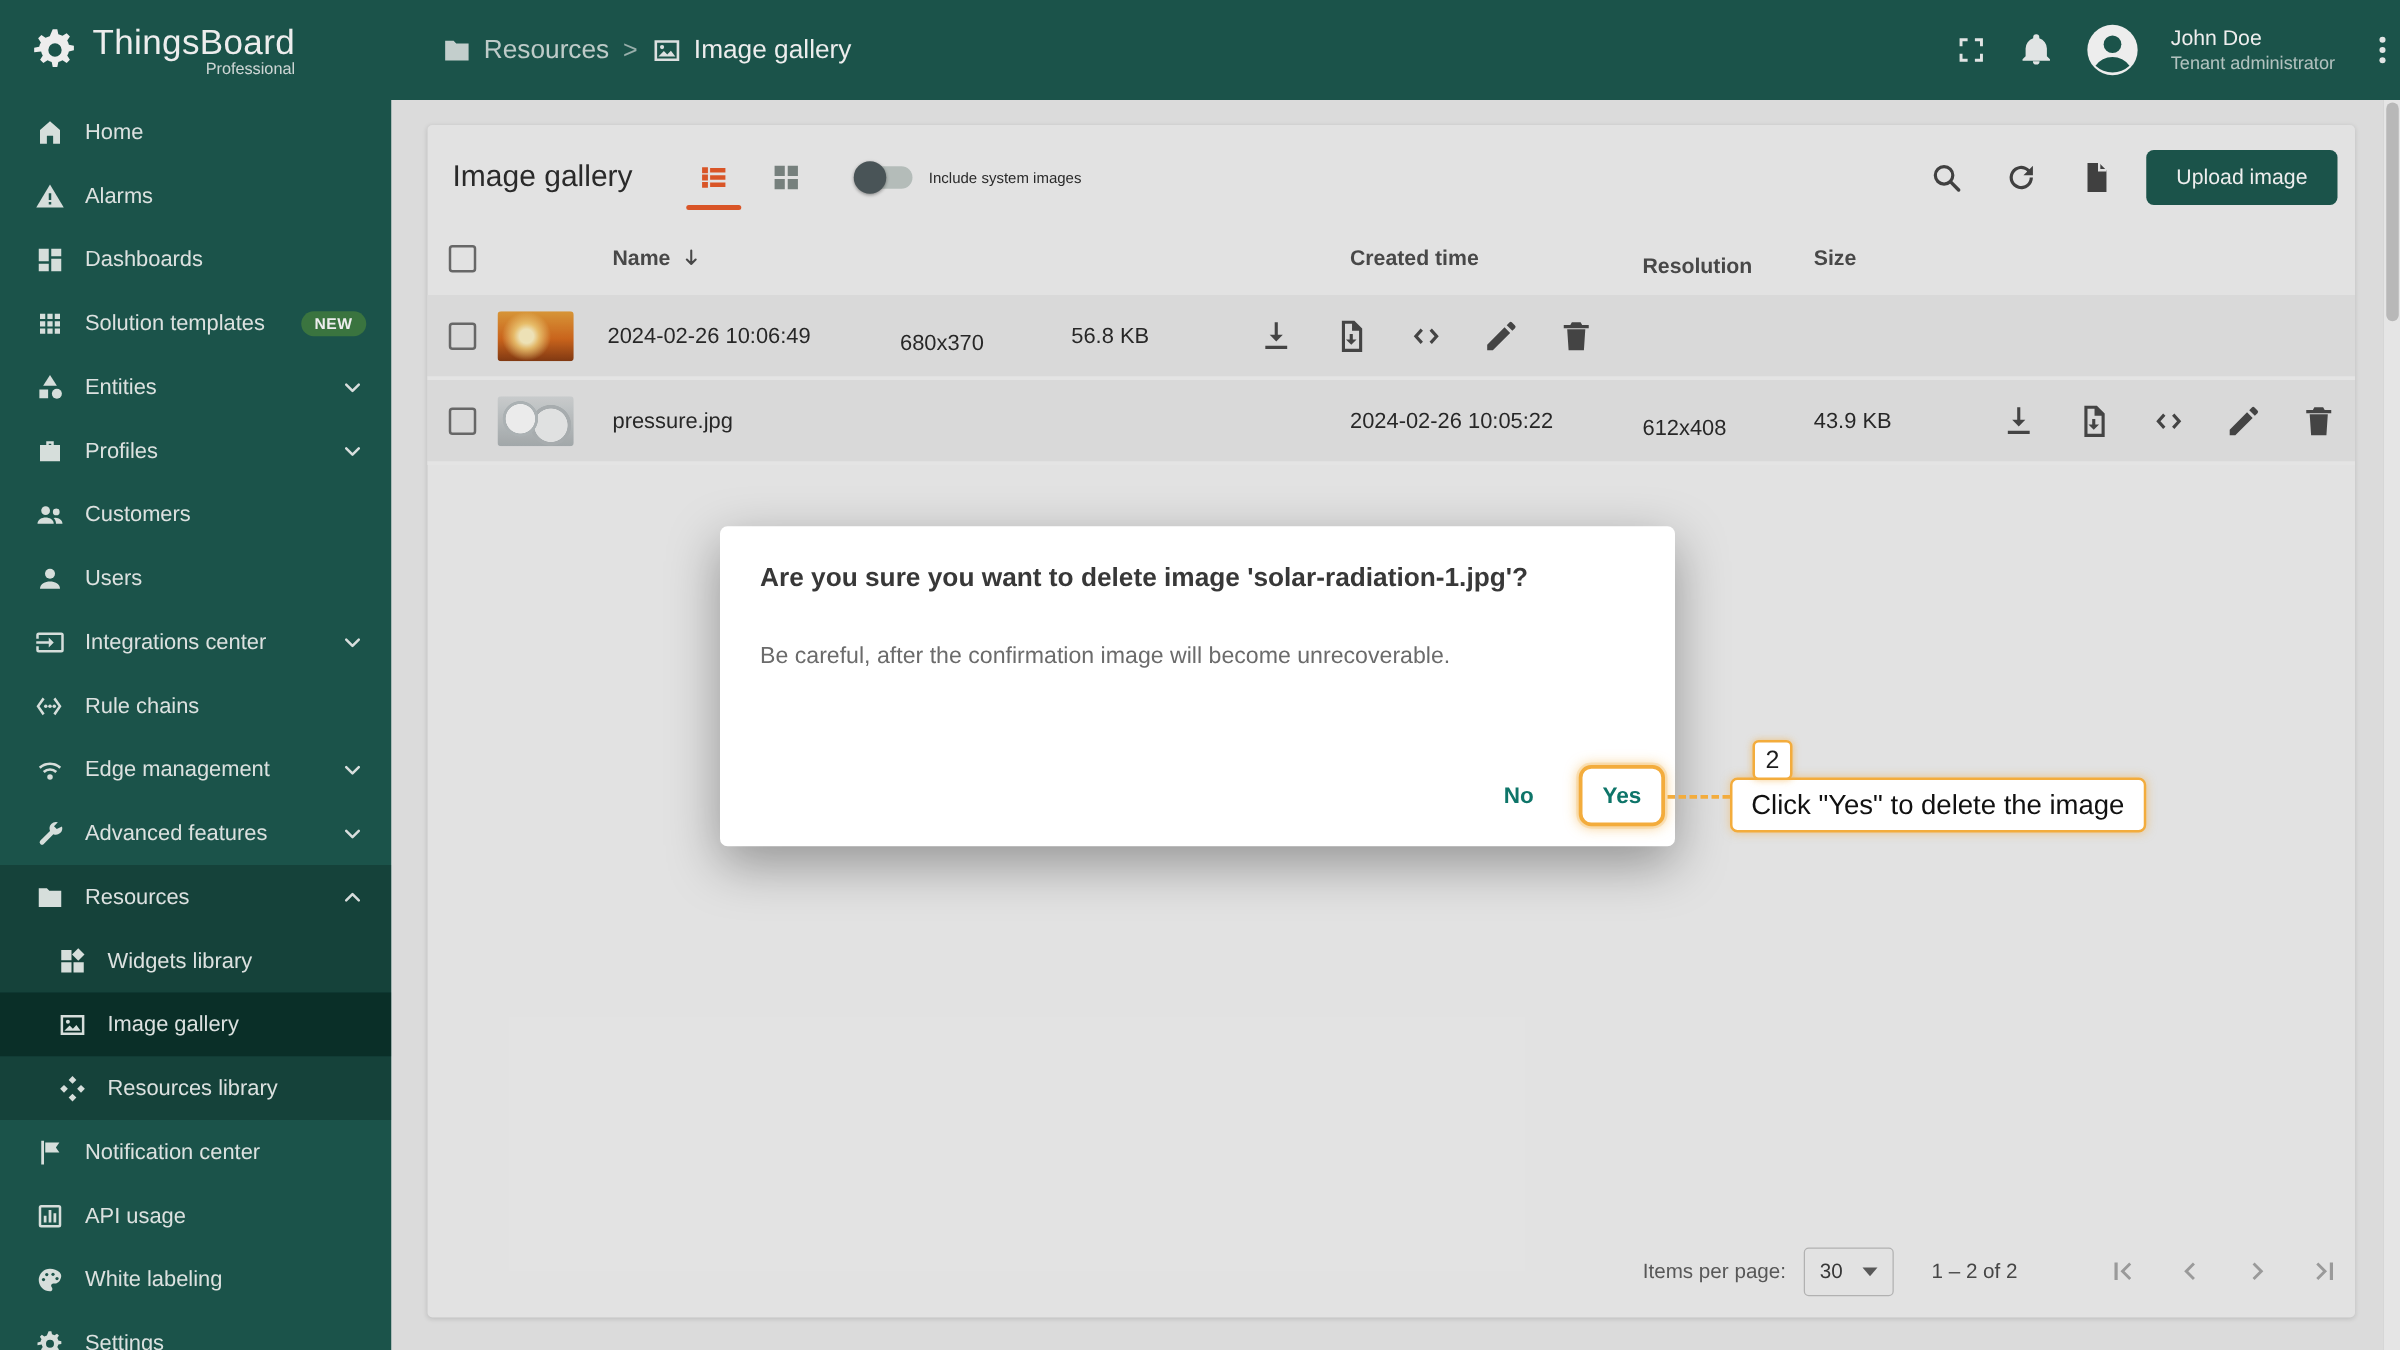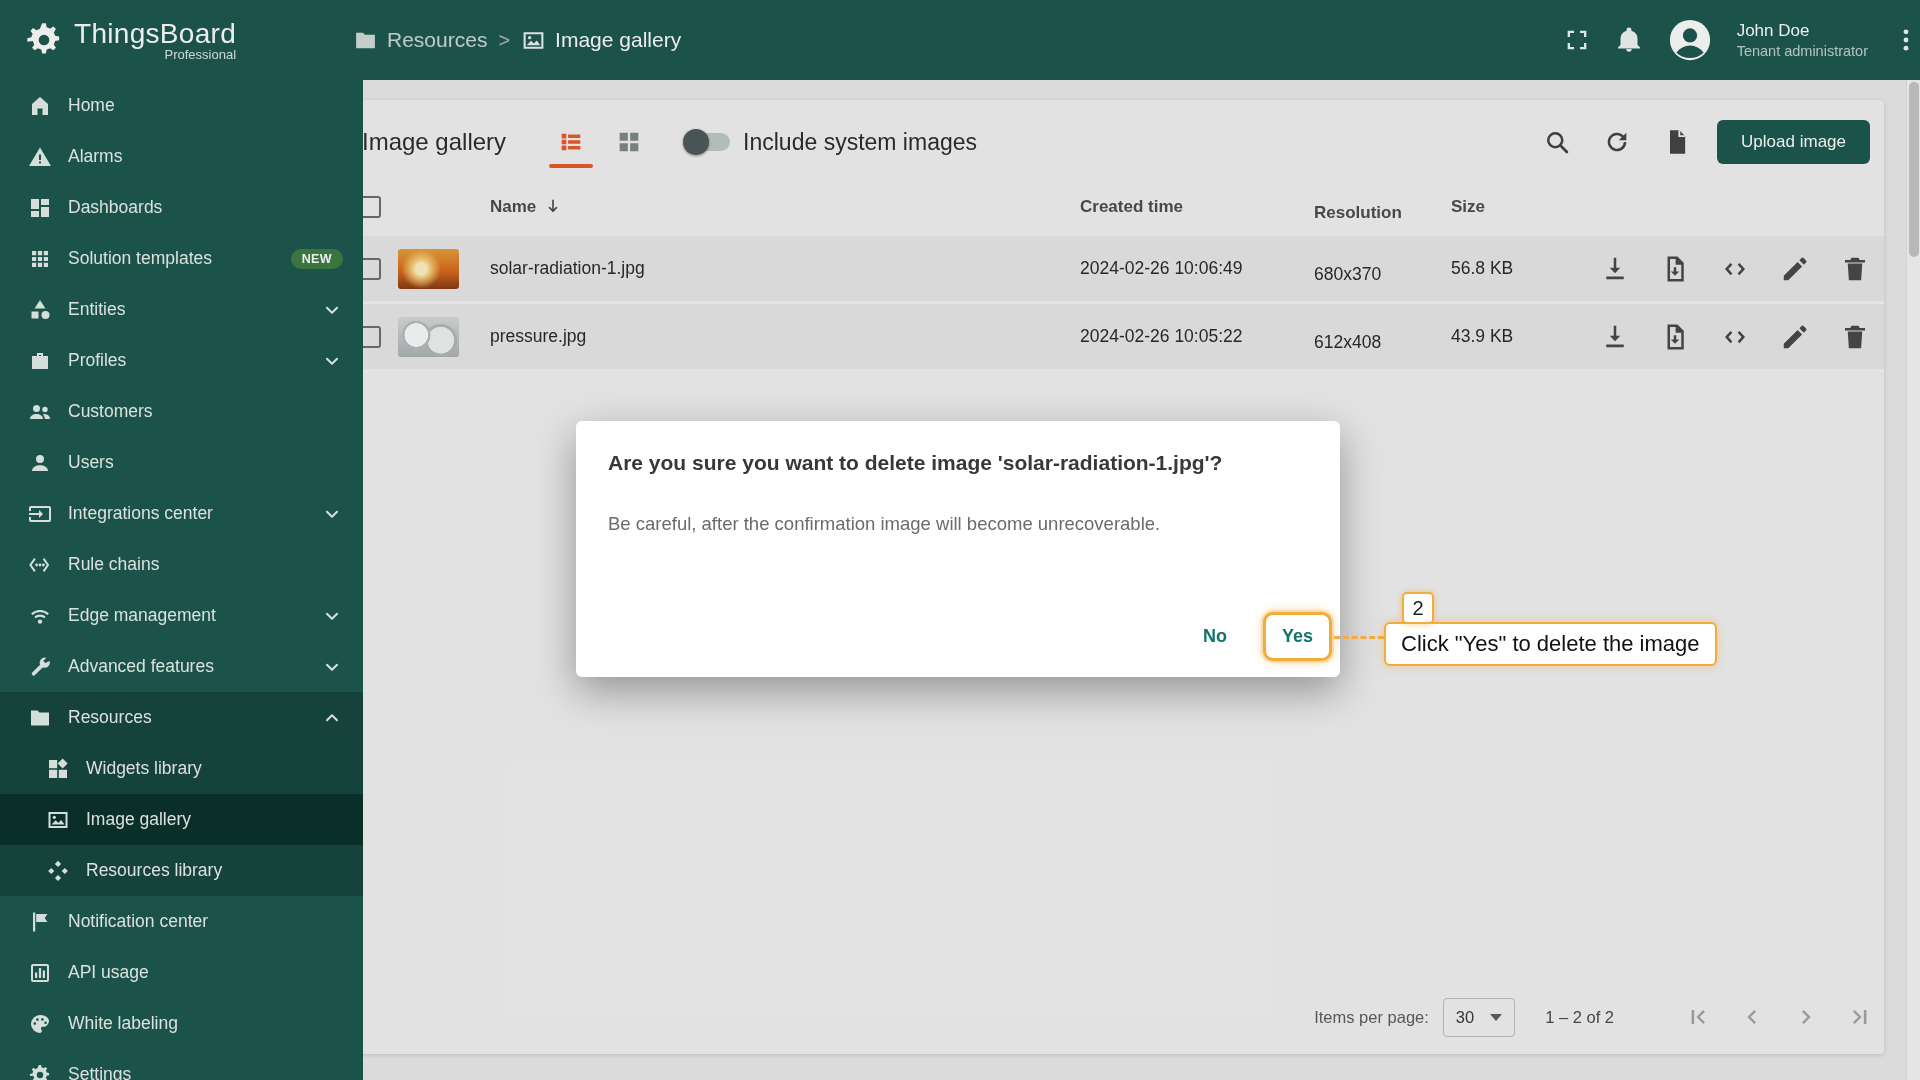--- a/index.html
+++ b/index.html
@@ -35,21 +35,21 @@
   .topbar-right{ margin-left:auto; display:flex; align-items:center; gap:24px; }
   .tb-icon{ cursor:pointer; }
   .tb-icon svg{ width:28px; height:28px; fill:#fff; opacity:.95; }
   .avatar{ width:46px; height:46px; cursor:pointer; }
   .avatar svg{ width:46px; height:46px; }
   .user-info{ line-height:1.3; cursor:pointer; }
   .user-name{ font-size:17px; }
   .user-role{ font-size:14.5px; color:rgba(255,255,255,.72); }
 
   
-  .sidebar{ position:absolute; top:80px; left:0; bottom:0; width:363px;
+  .sidebar{ position:absolute; top:80px; left:0; bottom:0; width:313px;
     background:var(--primary-green,#1E5A50); overflow:hidden; z-index:4; }
   .nav-item{ height:51px; display:flex; align-items:center; padding:0 20px 0 28px;
     color:#EDF3F1; font-size:17.5px; cursor:pointer; }
   .nav-icon{ width:24px; height:24px; margin-right:16px; flex:none; color:#E7EFEC; }
   .nav-icon svg{ width:24px; height:24px; fill:currentColor; }
   .nav-label{ white-space:nowrap; }
   .nav-chevron{ margin-left:auto; color:rgba(255,255,255,.9); }
   .nav-chevron svg{ width:22px; height:22px; }
   .nav-badge{ margin-left:auto; background:#3F7D44; color:#fff; border-radius:11px;
     padding:3px 11px; font-size:12.5px; font-weight:bold; letter-spacing:.4px; }
@@ -68,21 +68,21 @@
   .view-tab{ width:58px; height:56px; display:flex; flex-direction:column; align-items:center;
     justify-content:center; position:relative; cursor:pointer; color:#7F8A87; }
   .view-tab svg{ width:28px; height:28px; fill:currentColor; }
   .view-tab.active{ color:var(--accent-orange,#EA5C2B); }
   .view-tab.active::after{ content:""; position:absolute; bottom:2px; left:7px; right:7px;
     height:4px; background:var(--accent-orange,#EA5C2B); border-radius:2px; }
   .toggle-wrap{ display:flex; align-items:center; gap:13px; margin-left:28px; cursor:pointer; }
   .switch{ width:44px; height:18px; border-radius:9px; background:#C2CBC8; position:relative; flex:none; }
   .switch-knob{ position:absolute; left:-3px; top:-4px; width:26px; height:26px; border-radius:50%;
     background:#4F5B5E; box-shadow:0 1px 3px rgba(0,0,0,.4); }
-  .toggle-label{ font-size:23px; color:#2E2E2E; }
+  .toggle-label{ font-size:12px; color:#2E2E2E; }
   .toolbar-spacer{ flex:1; }
   .toolbar-icons{ display:flex; align-items:center; gap:32px; margin-right:26px; }
   .toolbar-icons .tool-btn{ cursor:pointer; color:#454545; }
   .toolbar-icons .tool-btn svg{ width:28px; height:28px; fill:currentColor; }
   .upload-btn{ background:var(--primary-green,#1E5A50); color:#fff; border:none; border-radius:6px;
     height:44px; padding:0 24px; font-size:17px; font-weight:500; font-family:inherit; cursor:pointer; }
 
   
   .thead{ display:flex; align-items:center; height:58px; font-size:17px; font-weight:bold;
     color:#4E4E4E; flex:none; }
@@ -504,23 +504,20 @@
       <div class="c-actions"></div>
     </div>
 
     <div class="trow">
       <div class="c-check">
           <span class="checkbox"></span>
         </div>
       <div class="c-thumb">
           <span class="thumb thumb-solar"></span>
         </div>
-      <div class="c-name">
-          <span>solar-radiation-1.jpg</span>
-        </div>
       <div class="c-created">2024-02-26 10:06:49</div>
       <div class="c-res">680x370</div>
       <div class="c-size">56.8 KB</div>
       <div class="c-actions">
         <span class="row-action">
             <svg viewBox="0 0 24 24">
               <path d="M11 3h2v8h3.2L12 15.4 7.8 11H11zM5 18h14v2.2H5z"></path>
             </svg>
           </span>
         <span class="row-action">

